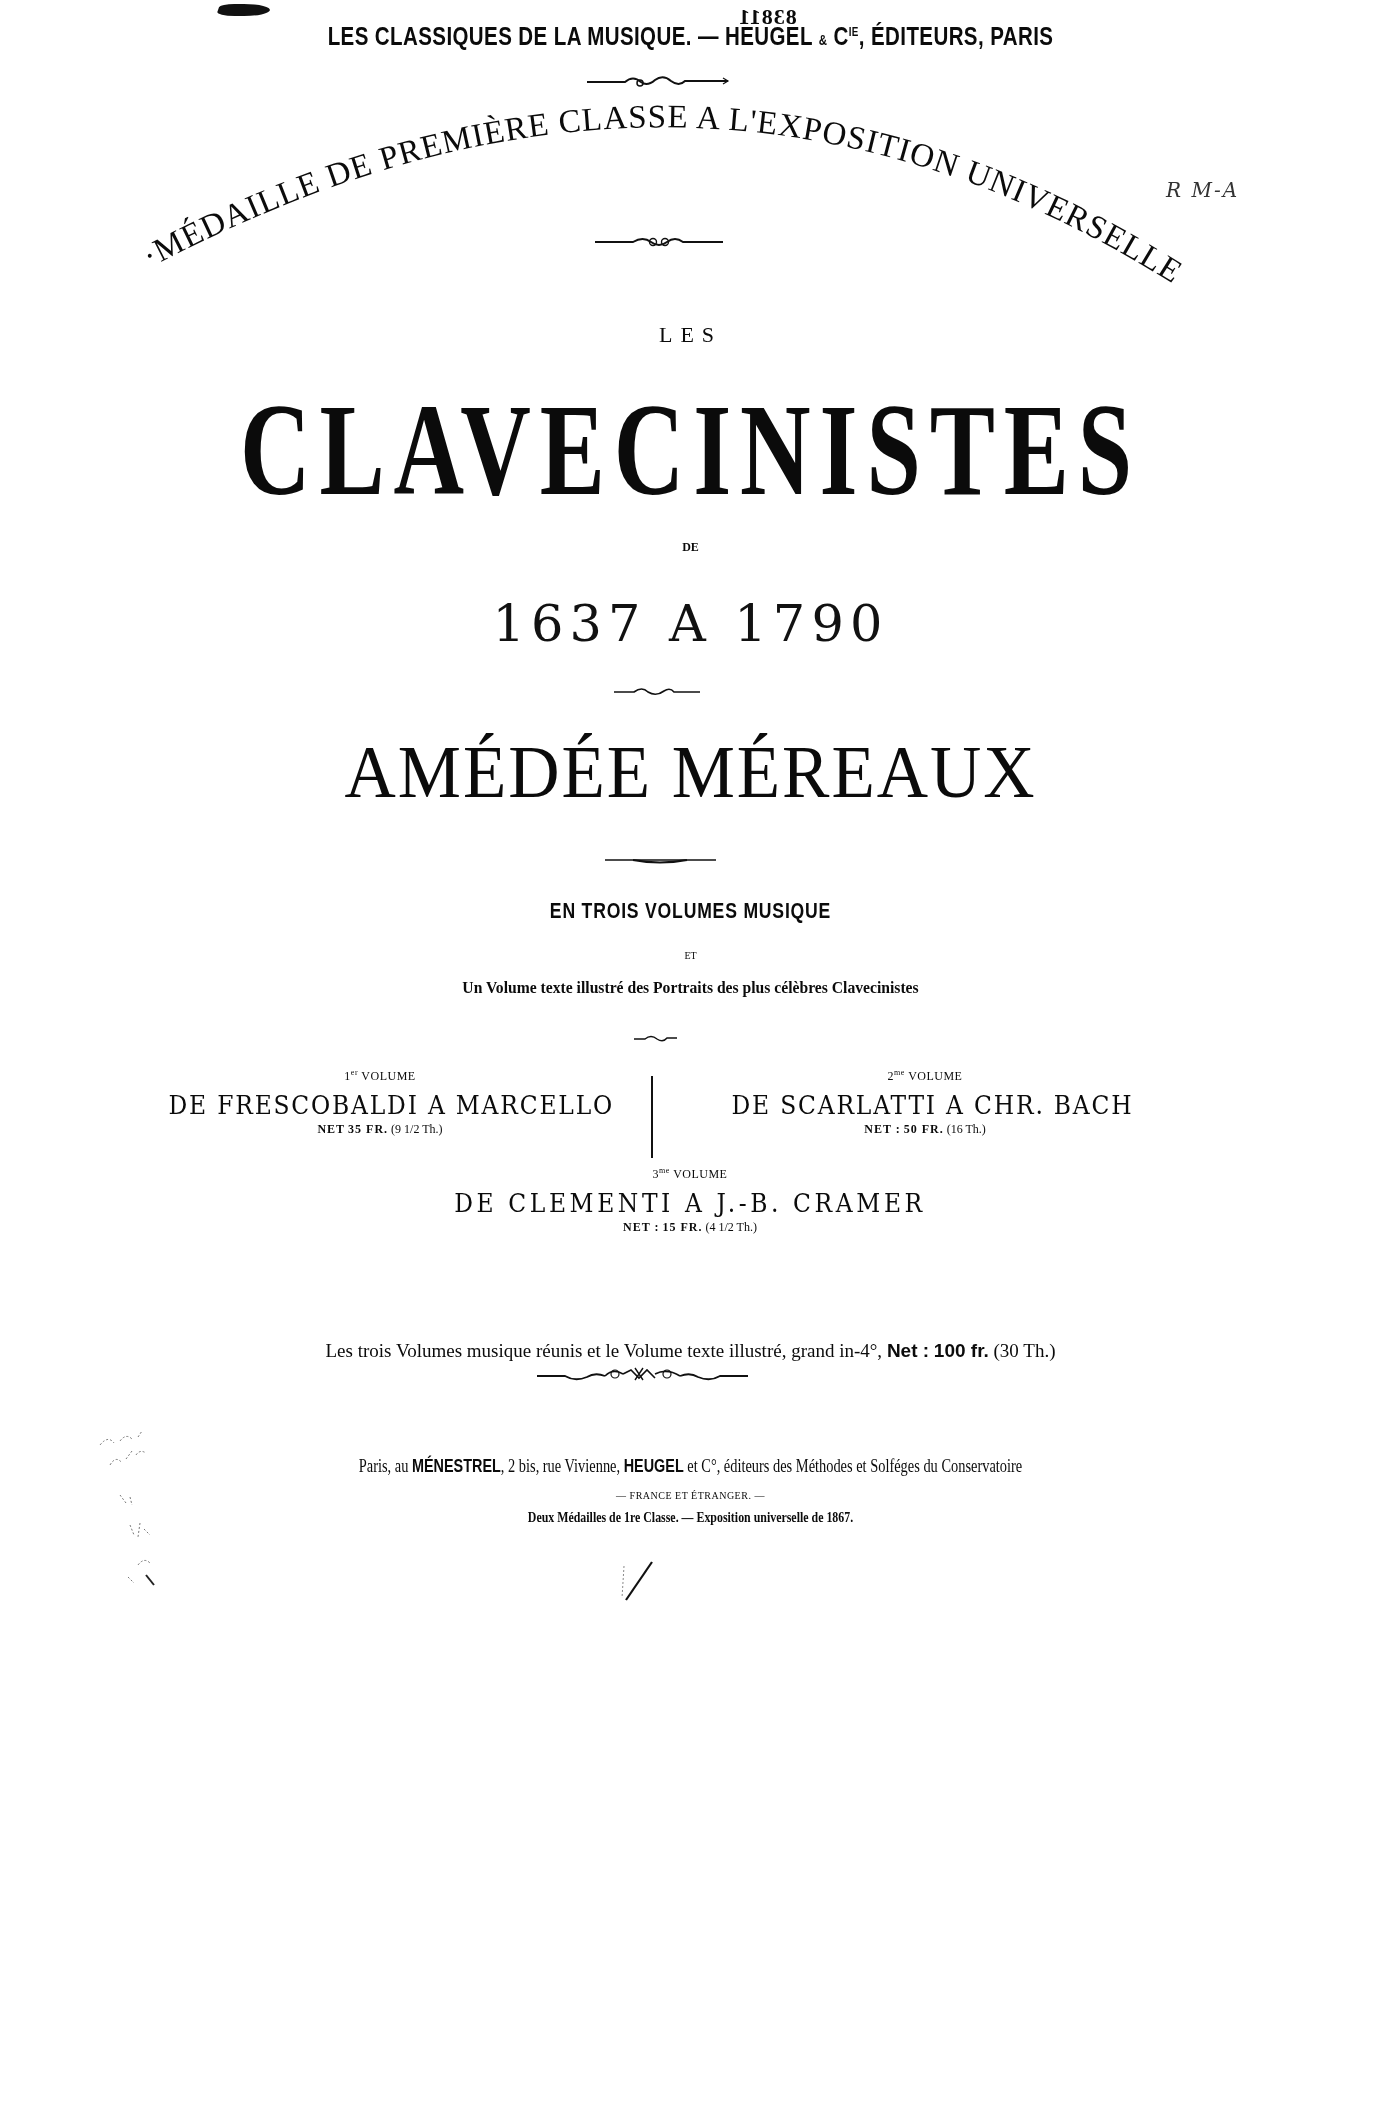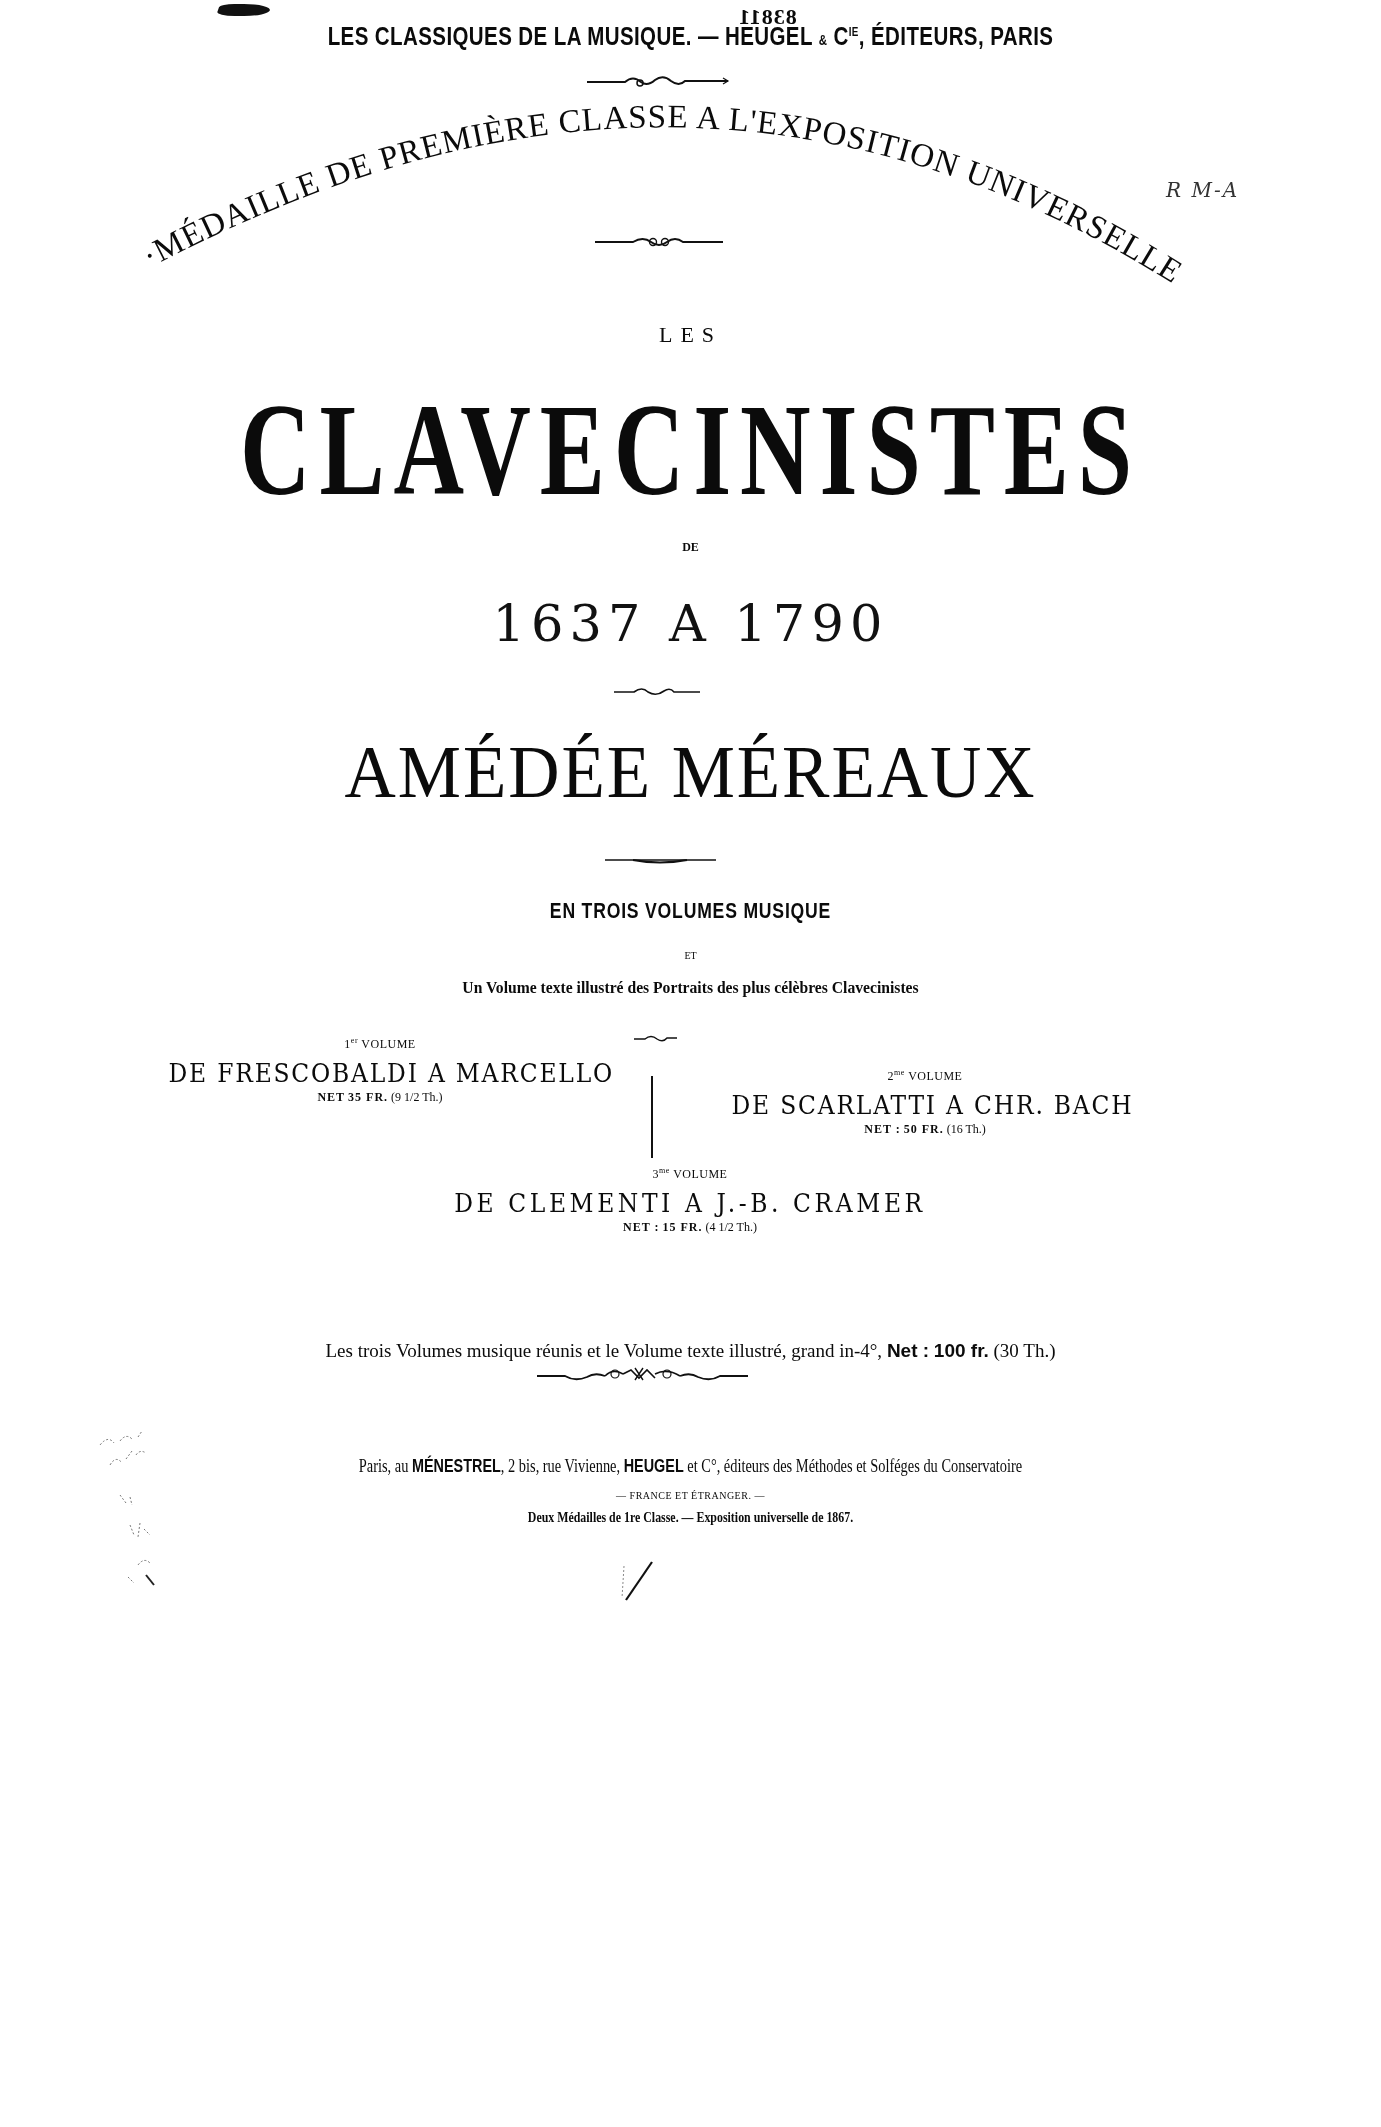--- a/index.html
+++ b/index.html
@@ -32,21 +32,21 @@
   #et-small { top: 950px; font-size: 10px; }
   #text-volume-line { top: 978px; font-family: "Liberation Serif", serif; font-weight: bold; font-size: 17px; transform: scaleX(0.92); transform-origin: center; }
 
   .vol-col { position: absolute; text-align: center; }
   .vol-label { font-size: 12px; letter-spacing: 0.5px; }
   .vol-label sup { font-size: 8px; }
   .vol-title { font-size: 26px; letter-spacing: 2px; margin-top: 6px; white-space: nowrap; font-family: "DejaVu Serif", serif; font-weight: normal; transform: scaleX(0.9); }
   .vol-price { font-size: 12px; margin-top: 2px; }
   .vol-price b { font-weight: bold; letter-spacing: 1px; }
 
-  #vol-1 { left: 145px; width: 470px; top: 1036px; }
+  #vol-1 { left: 145px; width: 470px; top: 1068px; }
   #vol-2 { left: 710px; width: 430px; top: 1068px; }
   #vol-3 { left: 360px; width: 660px; top: 1166px; text-align: center; }
   #vol-3 .vol-title { letter-spacing: 4px; }
 
   #vol-rule { left: 651px; top: 1076px; width: 1.5px; height: 82px; background: #111; }
 
   #summary-line { top: 1340px; font-size: 19px; text-align: center; }
   #summary-line b { font-family: "Liberation Sans", sans-serif; font-weight: bold; }
 
   #footer-address { top: 1456px; font-family: "Liberation Serif", serif; font-size: 18px; transform: scaleX(0.8); transform-origin: center; white-space: nowrap; }

